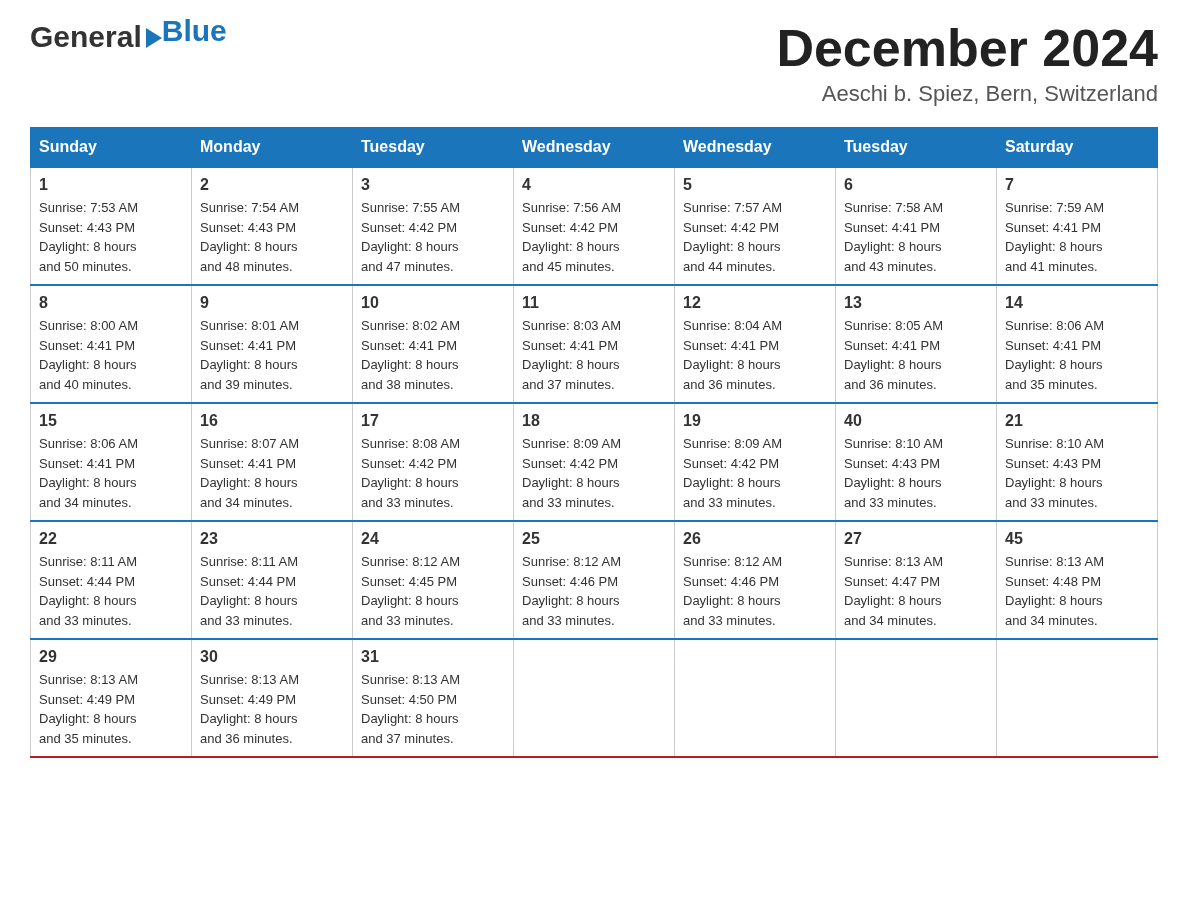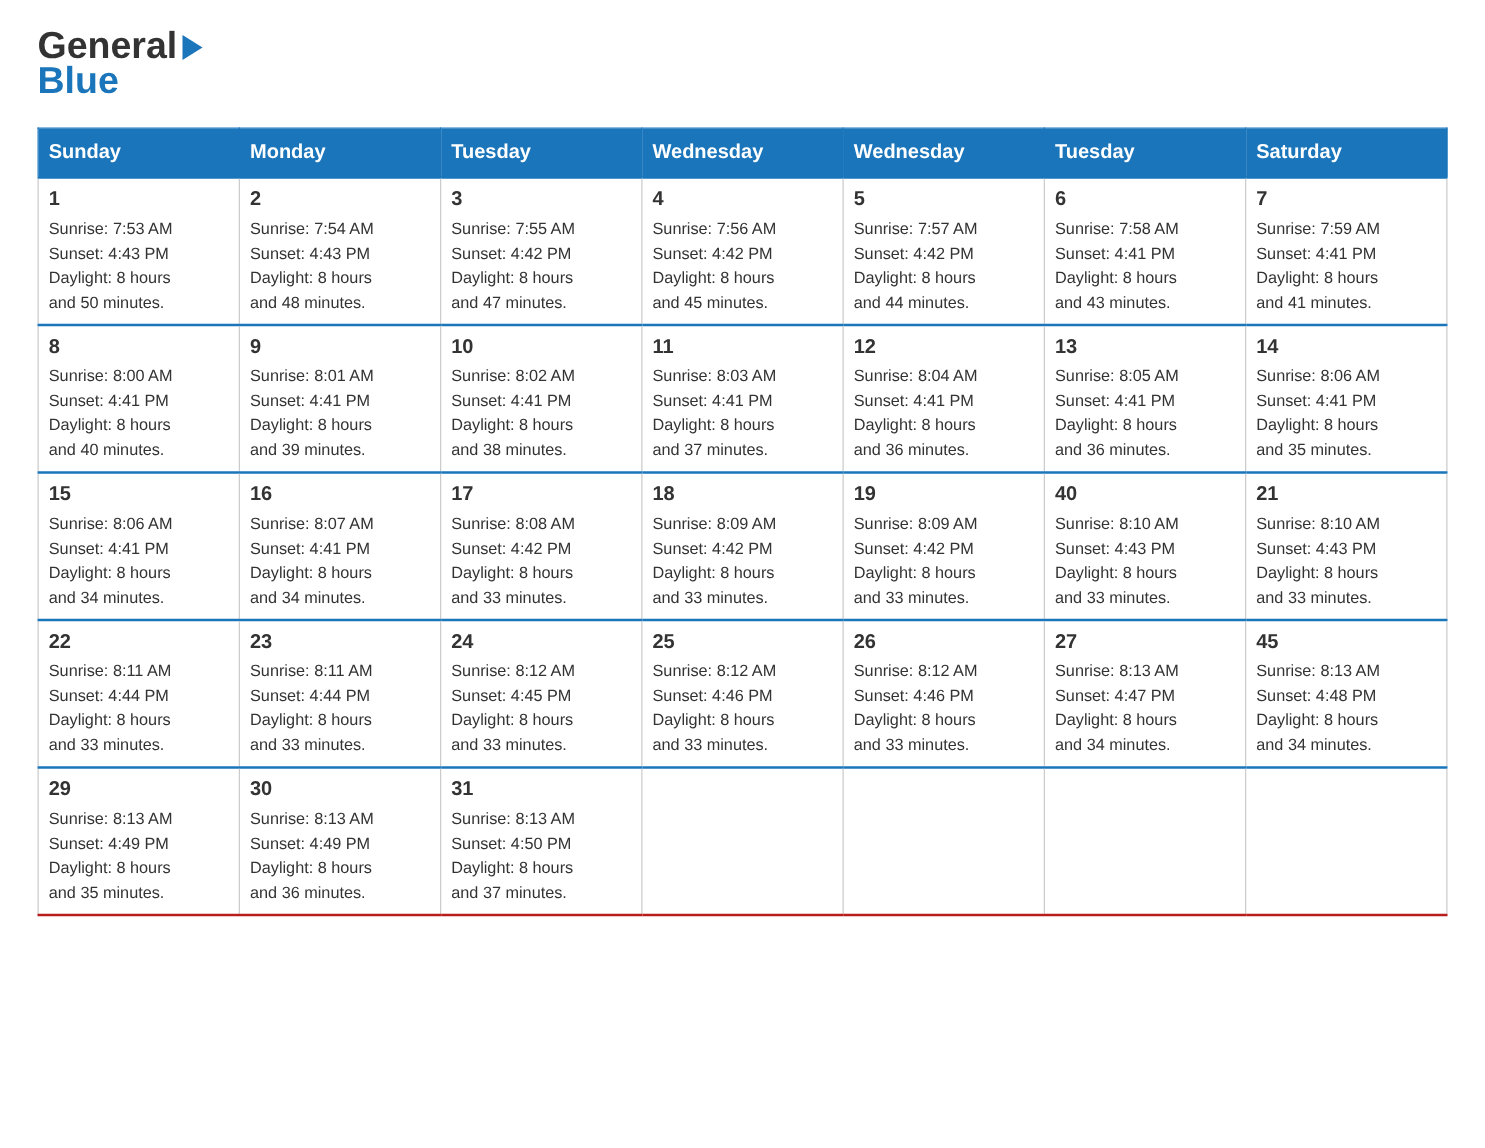--- a/index.html
+++ b/index.html
@@ -67,21 +67,21 @@
     tbody tr:last-child td {
       border-bottom: 2px solid #b91c1c;
     }
     .empty-cell {
       background: #fff;
     }
 
     
     .logo-wrapper {
       display: flex;
-      flex-direction: column;
+      flex-direction: row;
     }
     .logo-top {
       display: flex;
       align-items: center;
     }
     .logo-general {
       font-size: 30px;
       font-weight: bold;
       color: #333;
     }
@@ -104,20 +104,24 @@
 </head>
 <body>
 
 <div class="header">
   <div class="logo-wrapper">
     <div class="logo-top">
       <span class="logo-general">General</span>
       <div class="logo-arrow-right"></div>
     </div>
     <div class="logo-bottom">Blue</div>
+  </div>
+  <div class="title-section">
+    <div class="month-title">December 2024</div>
+    <div class="location">Aeschi b. Spiez, Bern, Switzerland</div>
   </div>
 </div>
 
 <table>
   <thead>
     <tr>
     <th>Sunday</th>
         <th>Monday</th>
         <th>Tuesday</th>
         <th>Wednesday</th>

